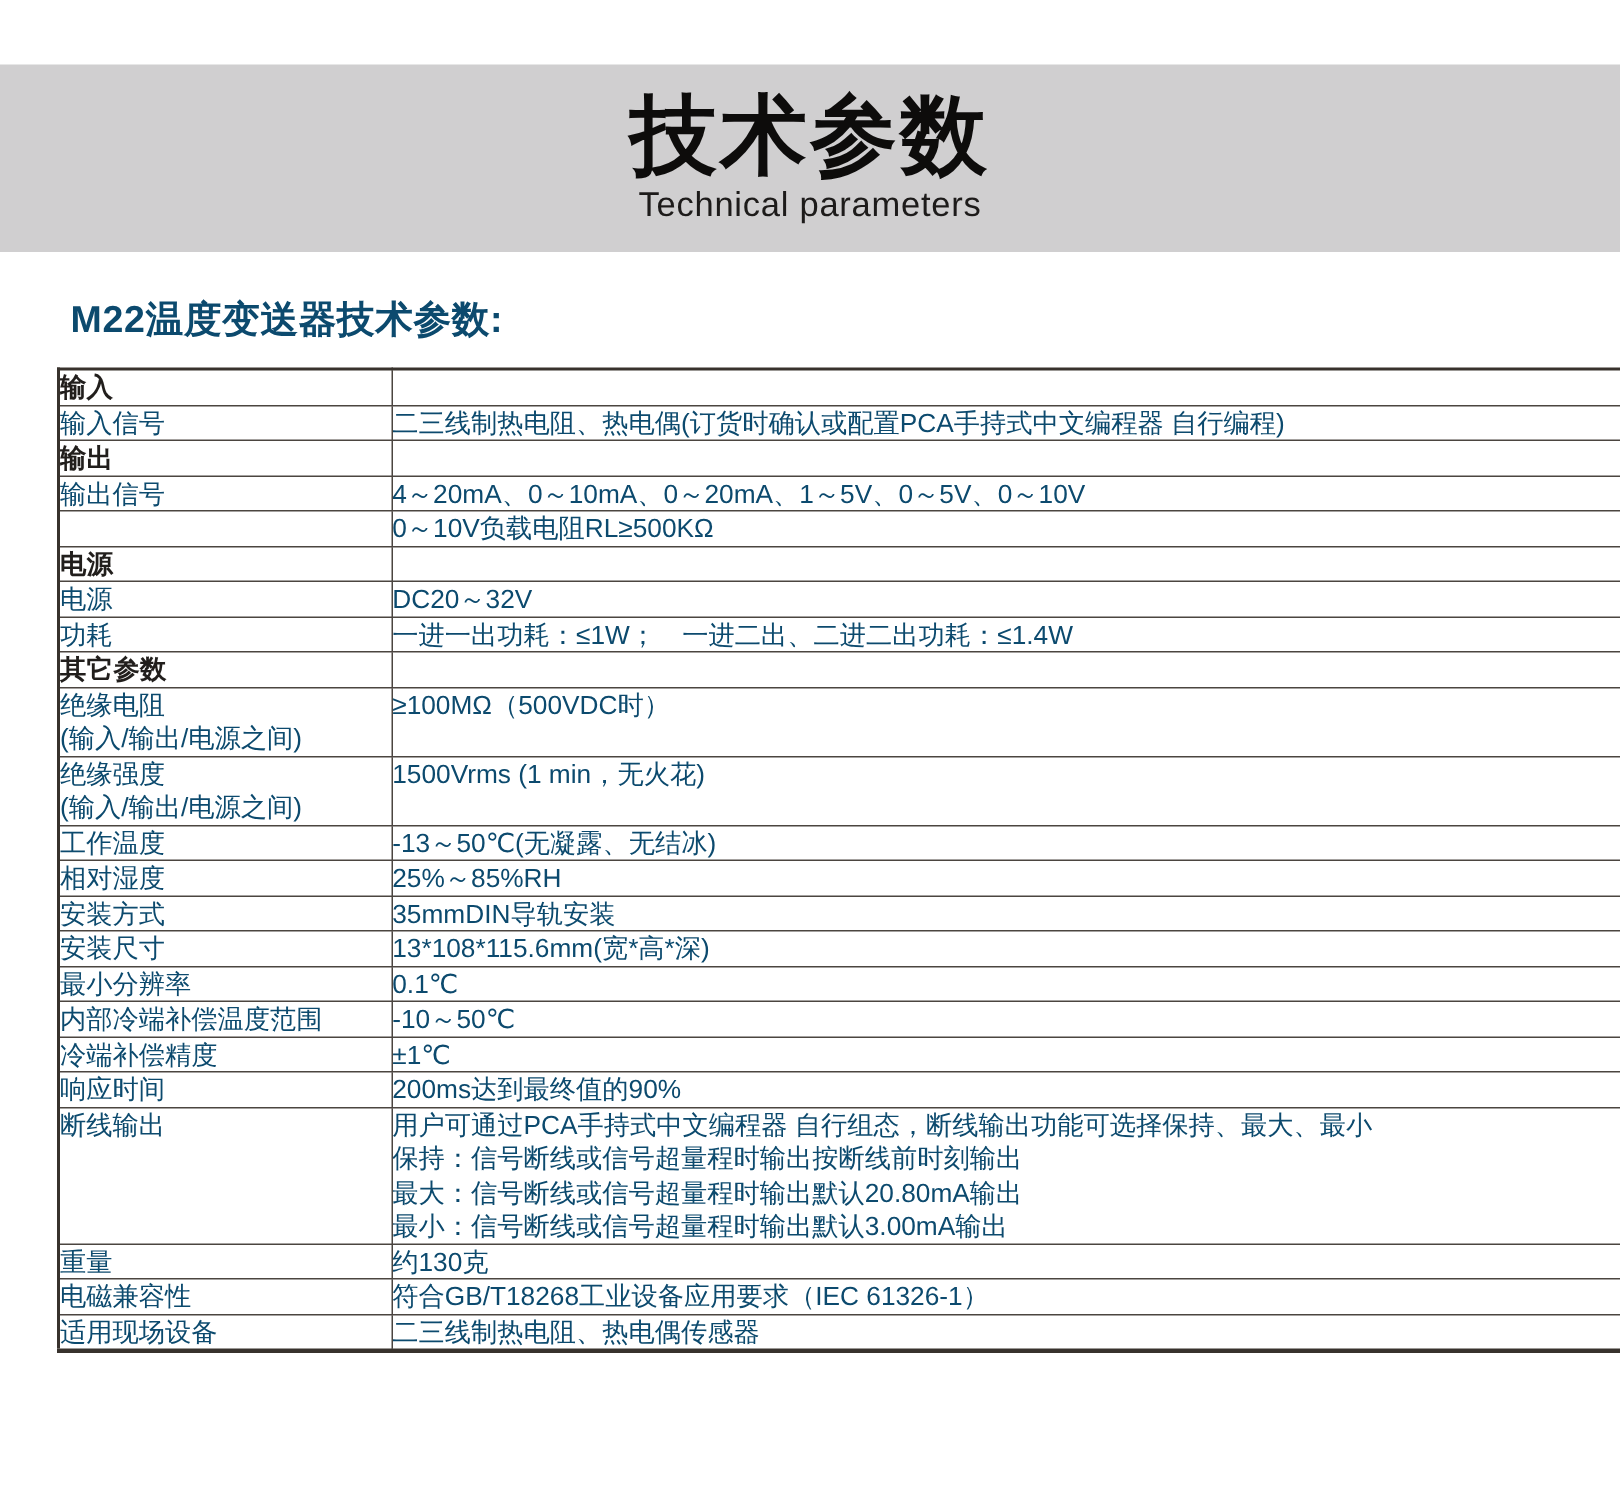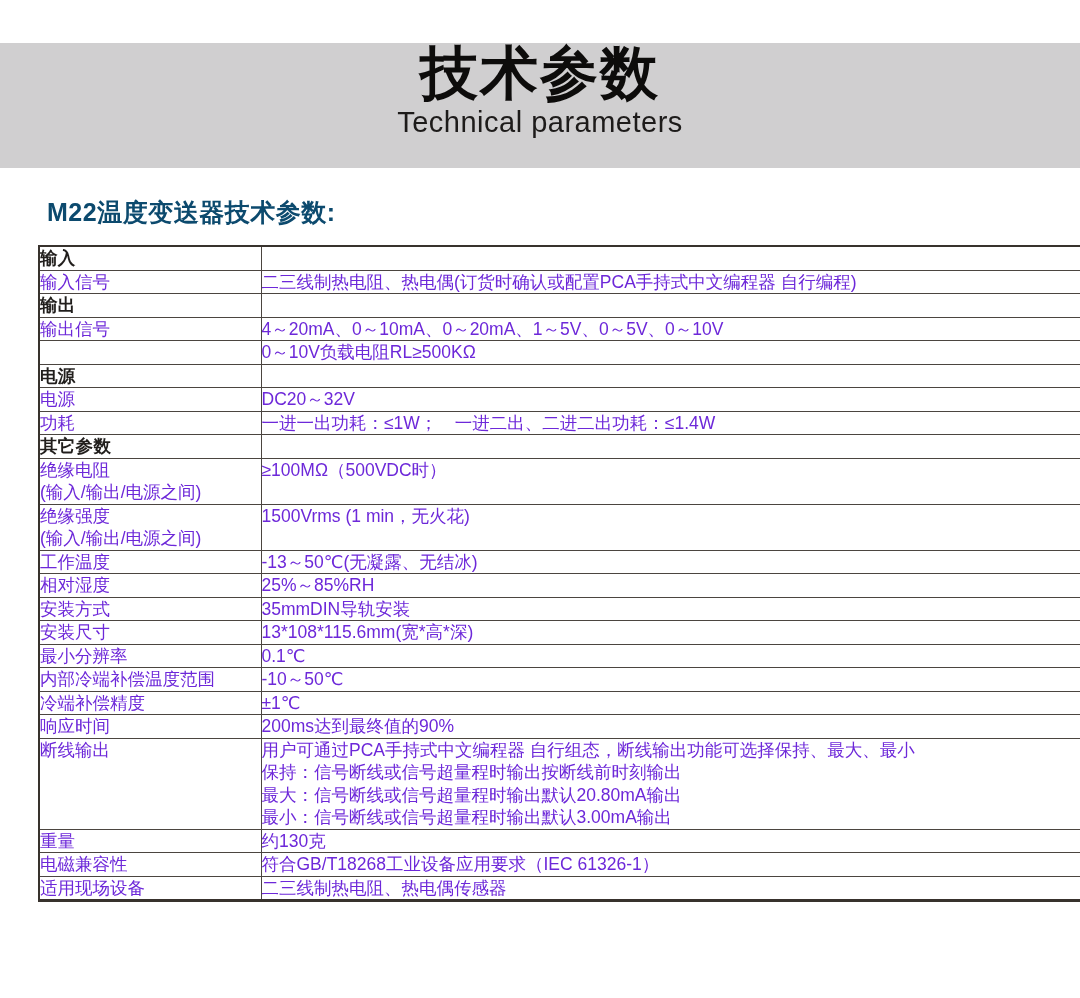--- a/index.html
+++ b/index.html
@@ -11,28 +11,28 @@
     color: #383330;
   }
   .page { position: relative; width: 1080px; height: 998px; overflow: hidden; }
 
   
   .banner {
     position: absolute; left: 0; top: 43px;
     width: 1080px; height: 125px;
     background: #d0cfd0;
     display: flex; flex-direction: column;
-    align-items: center; 
+    align-items: center; justify-content: center;
   }
   .banner-title {
     font-size: 58px; font-weight: bold; line-height: 1.05;
     color: #0d0c0b; letter-spacing: 2px;
   }
   .banner-subtitle {
-    font-size: 29px; color: #1d1b1a; margin-top: 2px; letter-spacing: 0.5px;
+    font-size: 23px; color: #1d1b1a; margin-top: 2px; letter-spacing: 0.5px;
   }
 
   
   .page-heading {
     position: absolute; left: 47px; top: 196px;
     font-size: 25px; font-weight: bold; color: #0c4a6e;
     letter-spacing: 0.5px;
   }
 
   
@@ -44,21 +44,21 @@
     border: 2px solid #38322d;
     border-bottom-width: 3px;
   }
   table.spec td {
     border: 1px solid #4b4540;
     font-size: 17.5px;
     line-height: 22.5px;
     padding: 0;
     vertical-align: top;
     white-space: pre-line;
-    color: #6d28d9;
+    color: #0c4a6e;
     overflow: hidden;
   }
   td.param { width: 222px; padding-left: 10px; }
   td.value { padding-left: 9px; margin-left: 32px; }
   tr.section td { font-weight: bold; color: #211e1c; letter-spacing: 0.3px; }
 </style>
 </head>
 <body>
 
 <div class="page">

